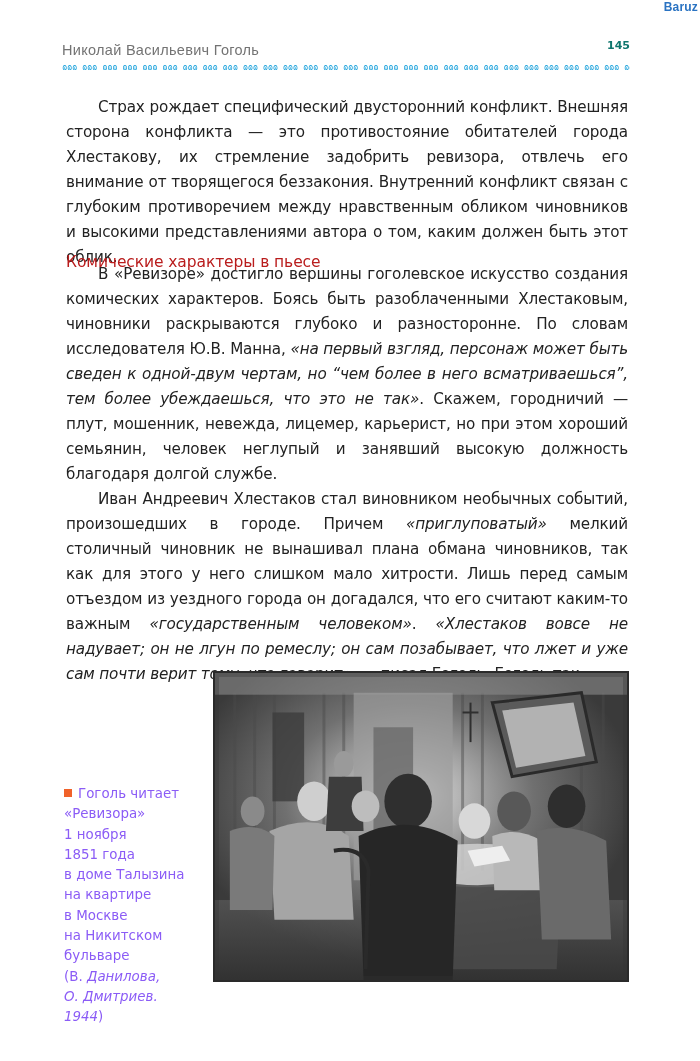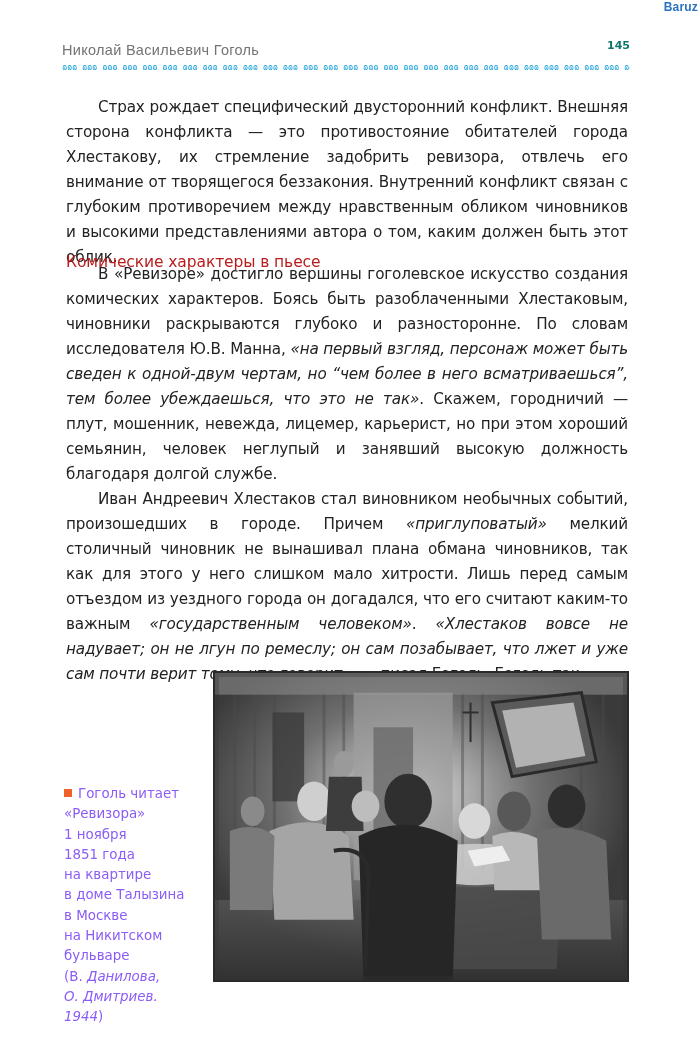--- a/index.html
+++ b/index.html
@@ -154,22 +154,22 @@
 <div class="body-text para2">
   <p><span>В «Ревизоре» достигло вершины гоголевское искусство создания комических характеров. Боясь быть разоблаченными Хлестаковым, чиновники раскрываются глубоко и разносторонне. По словам исследователя Ю.В. Манна, </span><em>«на первый взгляд, персонаж может быть сведен к одной-двум чертам, но “чем более в него всматриваешься”, тем более убеждаешься, что это не так»</em><span>. Скажем, городничий — плут, мошенник, невежда, лицемер, карьерист, но при этом хороший семьянин, человек неглупый и занявший высокую должность благодаря долгой службе.</span></p>
   <p><span>Иван Андреевич  Хлестаков стал виновником необычных событий, произошедших в городе. Причем </span><em>«приглуповатый»</em><span> мелкий столичный чиновник не вынашивал плана обмана чиновников, так как для этого у него слишком мало хитрости. Лишь перед самым отъездом из уездного города он догадался, что его считают каким-то важным </span><em>«государственным человеком»</em><span>. </span><em>«Хлестаков вовсе не надувает; он не лгун по ремеслу; он сам позабывает, что лжет и уже сам почти верит тому, что говорит»</em><span>, — писал Гоголь. Гоголь так</span></p>
 </div>
 
 <div class="caption">
   <span class="line"><span class="bullet"></span><span>Гоголь читает</span></span>
   <span class="line">«Ревизора»</span>
   <span class="line">1 ноября</span>
   <span class="line">1851 года</span>
+  <span class="line">в доме Талызина</span>
   <span class="line">на квартире</span>
-  <span class="line">в доме Талызина</span>
   <span class="line">в Москве</span>
   <span class="line">на Никитском</span>
   <span class="line">бульваре</span>
   <span class="line"><span>(В. </span><em>Данилова,</em></span>
   <span class="line"><em>О. Дмитриев.</em></span>
   <span class="line"><em>1944</em><span>)</span></span>
 </div>
 
 <div class="figure-frame" title="Гоголь читает «Ревизора» — гравюра">
   <svg viewBox="0 0 416 311" preserveAspectRatio="none">

